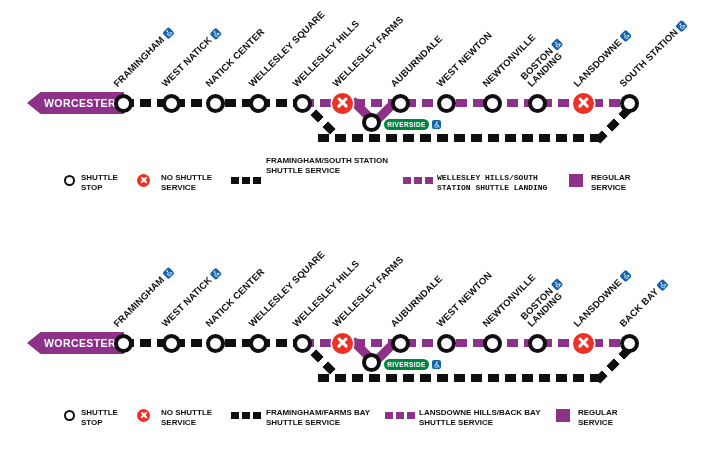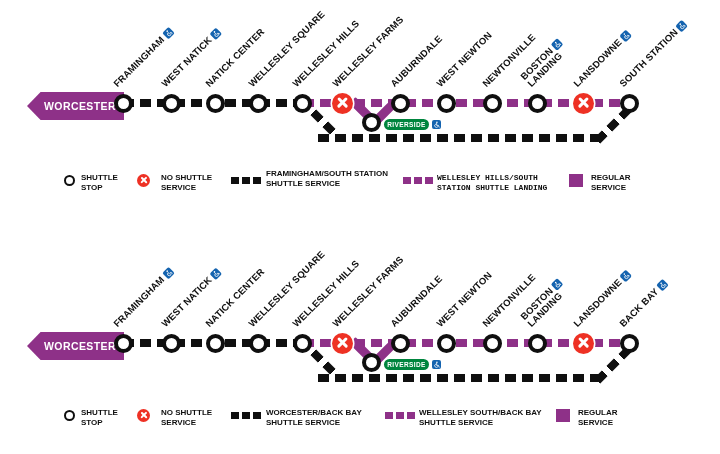--- a/index.html
+++ b/index.html
@@ -3,21 +3,21 @@
 <meta charset="utf-8">
 <style>
   :root{
     --purple:#8E3188; --ink:#0f0f0f; --red:#EE3124; --green:#00853E; --blue:#1463AF;
   }
   html,body{margin:0;padding:0;}
   body{width:720px;height:454px;background:#fff;font-family:"Liberation Sans","DejaVu Sans",sans-serif;
        -webkit-font-smoothing:antialiased;overflow:hidden;position:relative;color:var(--ink);}
   .diagram{position:absolute;inset:0;}
   
-  .banner{position:absolute;width:97px;height:28px;background:var(--purple);
+  .banner{position:absolute;width:97px;height:22px;background:var(--purple);
           clip-path:polygon(0 50%,14% 0,100% 0,100% 100%,14% 100%);
           display:flex;align-items:center;justify-content:center;padding-left:9px;box-sizing:border-box;
           color:#fff;font-weight:bold;font-size:10.5px;letter-spacing:.4px;}
   
   .dash{position:absolute;height:8px;}
   .dash.blk{background:repeating-linear-gradient(90deg,var(--ink) 0 11px,transparent 11px 17px);}
   .dash.pur{background:repeating-linear-gradient(90deg,var(--purple) 0 11px,transparent 11px 17px);}
   .diag{transform-origin:4px 4px;}
   
   .vseg{position:absolute;width:28px;height:9px;background:var(--purple);transform-origin:4.5px 4.5px;border-radius:1px;}
@@ -173,21 +173,21 @@
     <div class="lgx" style="left:137px;top:174px;"></div>
     <div class="lgtext" style="left:161px;top:173px;">
         <div>NO SHUTTLE</div>
         <div>SERVICE</div>
       </div>
     <div class="lgdash blk" style="left:231px;top:177px;">
         <i></i>
         <i></i>
         <i></i>
       </div>
-    <div class="lgtext" style="left:266px;top:169px;">
+    <div class="lgtext" style="left:266px;top:156px;">
         <div>FRAMINGHAM/SOUTH STATION</div>
         <div>SHUTTLE SERVICE</div>
       </div>
     <div class="lgdash pur" style="left:403px;top:177px;">
         <i></i>
         <i></i>
         <i></i>
       </div>
     <div class="lgtext" style="left:437px;top:173px;font-family:Liberation Mono, monospace;">
         <div>WELLESLEY HILLS/SOUTH</div>
@@ -316,30 +316,30 @@
     <div class="lgtext" style="left:161px;top:408px;">
         <div>NO SHUTTLE</div>
         <div>SERVICE</div>
       </div>
     <div class="lgdash blk" style="left:231px;top:412px;">
         <i></i>
         <i></i>
         <i></i>
       </div>
     <div class="lgtext" style="left:266px;top:408px;">
-        <div>WORCESTER/BACK BAY</div>
+        <div>FRAMINGHAM/FARMS BAY</div>
         <div>SHUTTLE SERVICE</div>
       </div>
     <div class="lgdash pur" style="left:385px;top:412px;">
         <i></i>
         <i></i>
         <i></i>
       </div>
     <div class="lgtext" style="left:419px;top:408px;">
-        <div>WELLESLEY SOUTH/BACK BAY</div>
+        <div>LANSDOWNE HILLS/BACK BAY</div>
         <div>SHUTTLE SERVICE</div>
       </div>
     <div class="lgrect" style="left:556px;top:409px;"></div>
     <div class="lgtext" style="left:578px;top:408px;">
         <div>REGULAR</div>
         <div>SERVICE</div>
       </div>
   </div>
 </section>
 

